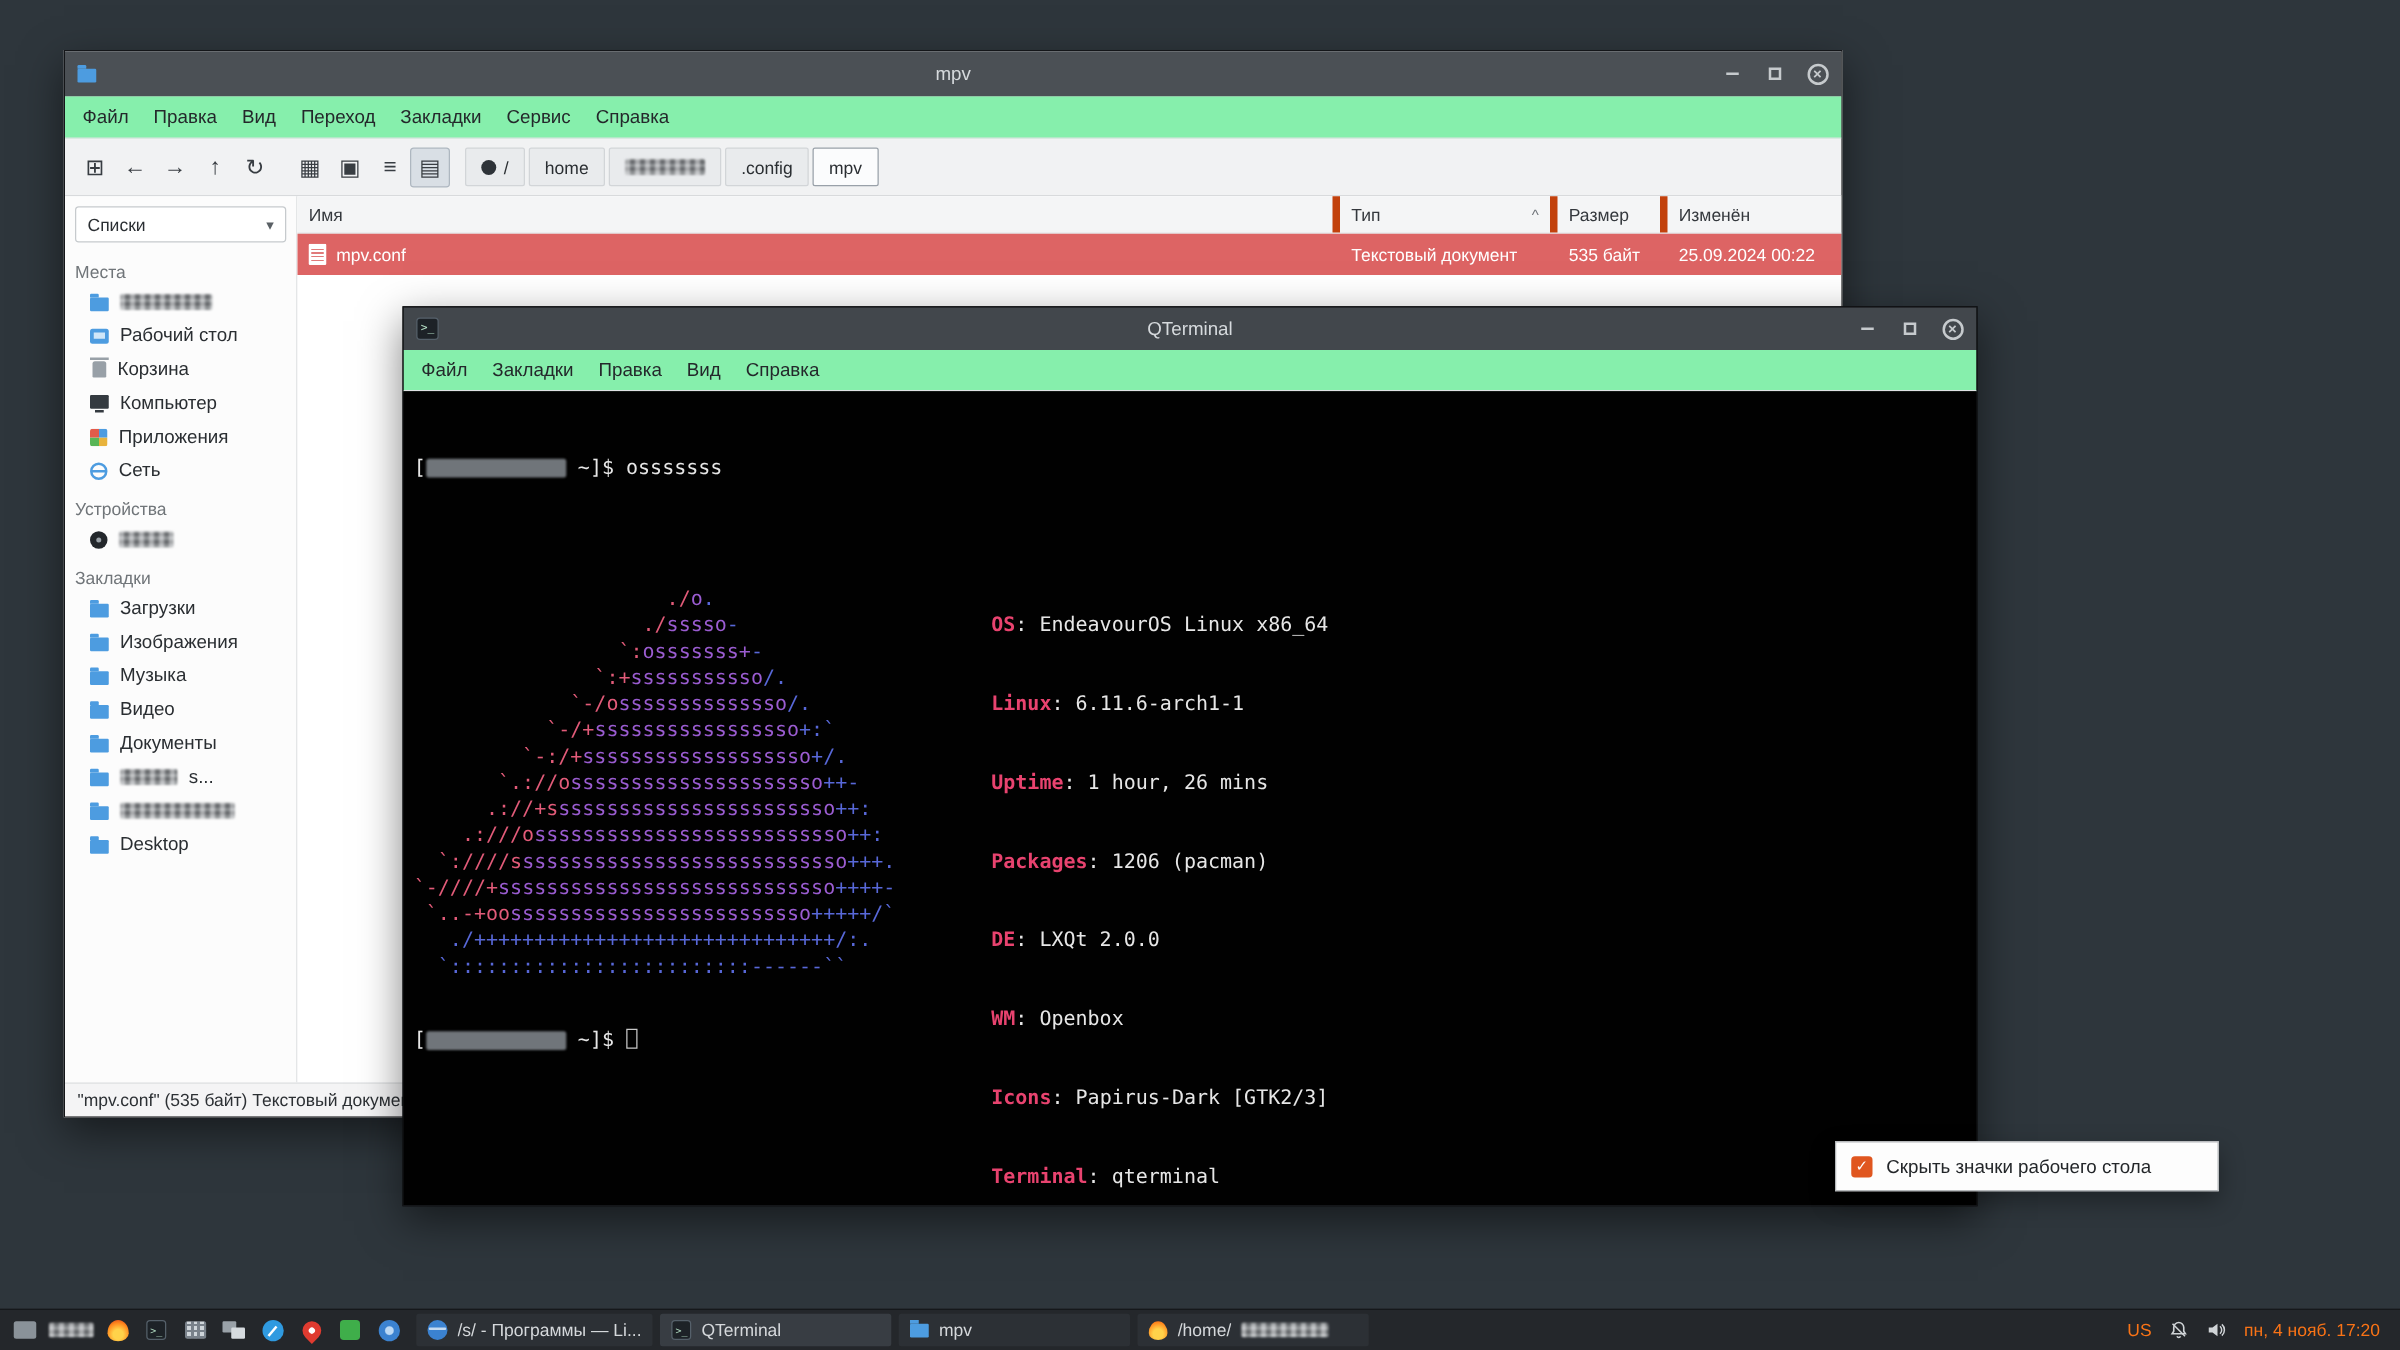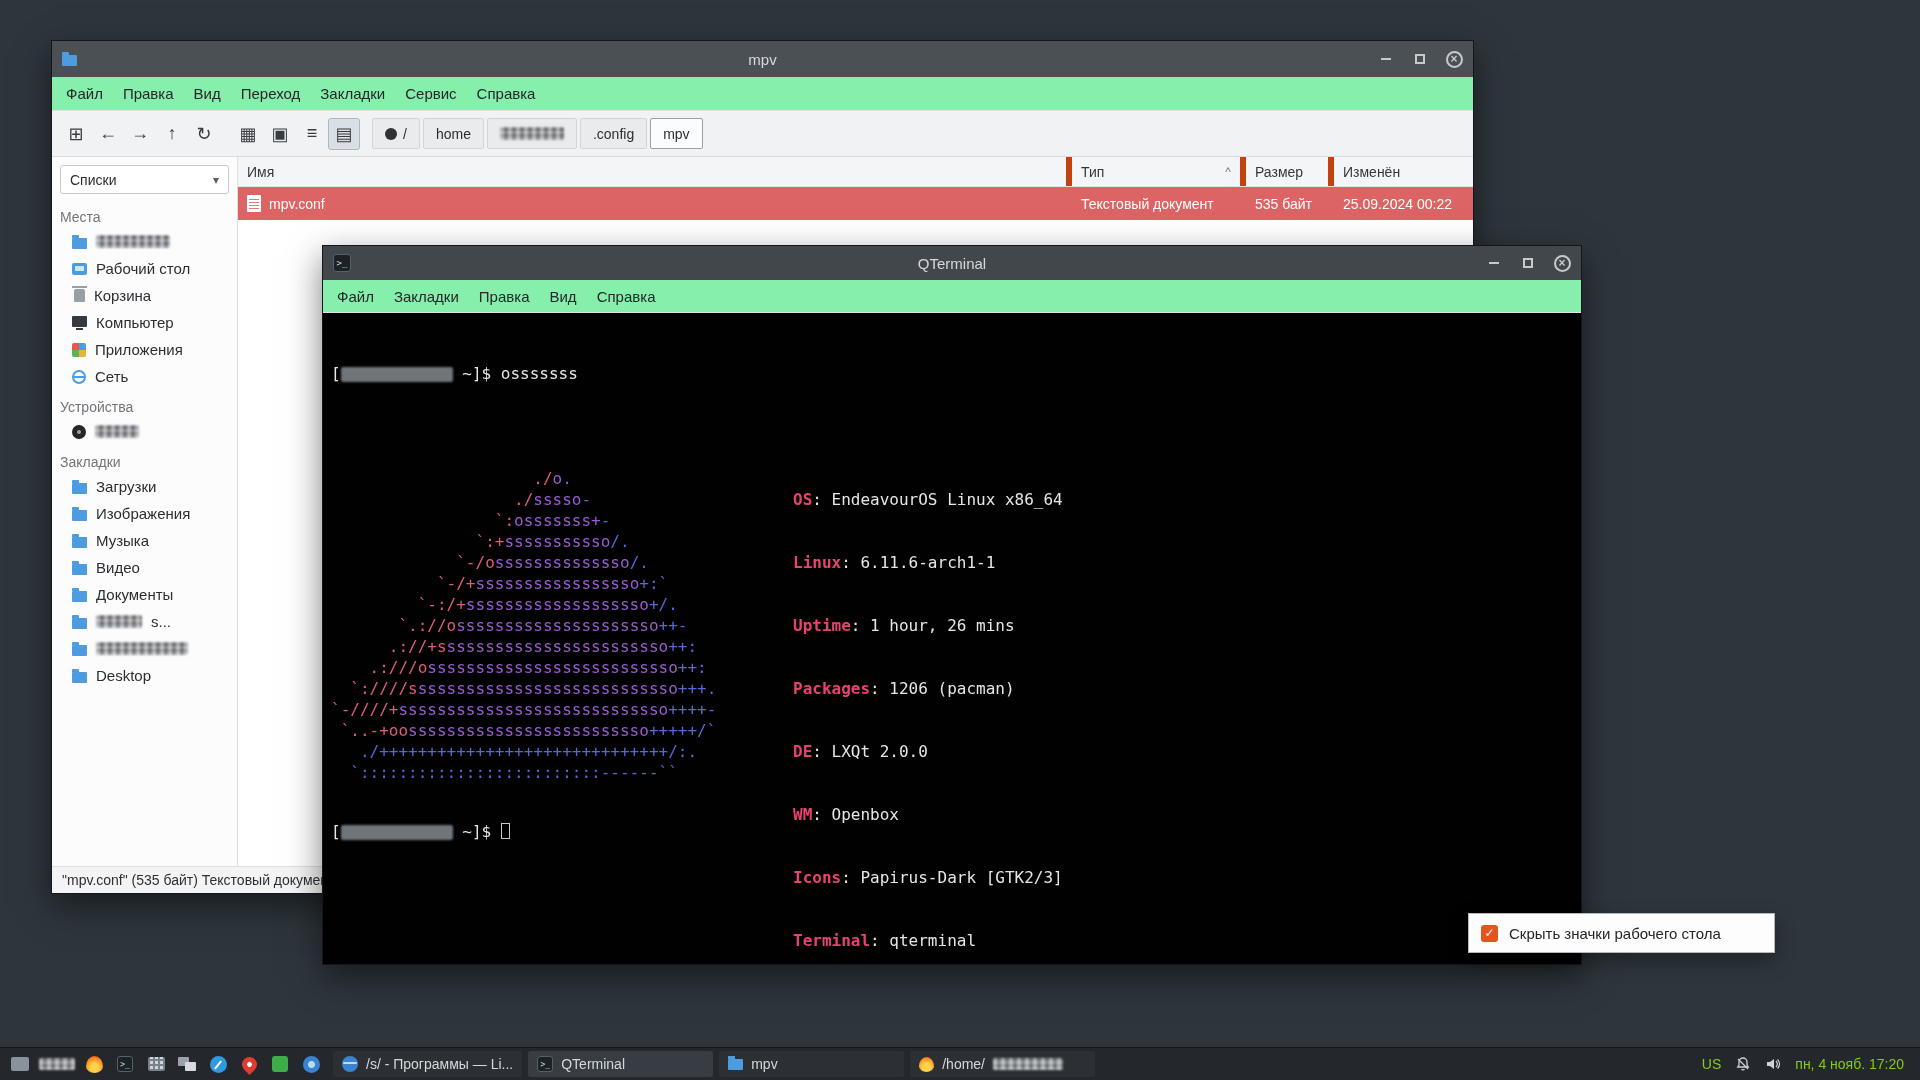--- a/index.html
+++ b/index.html
@@ -105,21 +105,21 @@
 .tbi-blue{width:17px;height:17px;border-radius:50%;background:radial-gradient(circle,#bcd9f5 0 3px,#3b82d0 4px)}
 .tbi-globe{width:16px;height:16px;border-radius:50%;background:#3b82d0;position:relative;flex:none}
 .tbi-globe::after{content:"";position:absolute;left:1px;right:1px;top:6px;height:2px;background:rgba(255,255,255,.7);border-radius:1px}
 .tbi-folder{width:15px;height:11px;background:#4d9ce0;border-radius:1px;position:relative;flex:none}
 .tbi-folder::before{content:"";position:absolute;top:-3px;left:0;width:7px;height:3px;background:#4d9ce0}
 .ic-termbox.small{width:16px;height:16px;font-size:8px}
 .tb-wins{display:flex;align-items:center;margin-left:10px;gap:6px}
 .tb-win{display:flex;align-items:center;gap:8px;height:26px;min-width:185px;max-width:195px;padding:0 9px;background:#2c3035;border-radius:2px;color:#d5d8db;font-size:14px}
 .tb-win.active{background:#383d43}
 .tb-win .lbl{overflow:hidden;text-overflow:ellipsis;white-space:nowrap}
-.tray{margin-left:auto;display:flex;align-items:flex-end;gap:14px;color:#84cc16;font-size:14px;padding-right:8px}
+.tray{margin-left:auto;display:flex;align-items:flex-end;gap:14px;color:#f97316;font-size:14px;padding-right:8px}
 .tray svg{display:block}
 </style>
 </head>
 <body>
 
 <div id="desktop"></div>
 
 <div class="window fm">
   <div class="titlebar">
     <span class="si ic-folder"></span>

